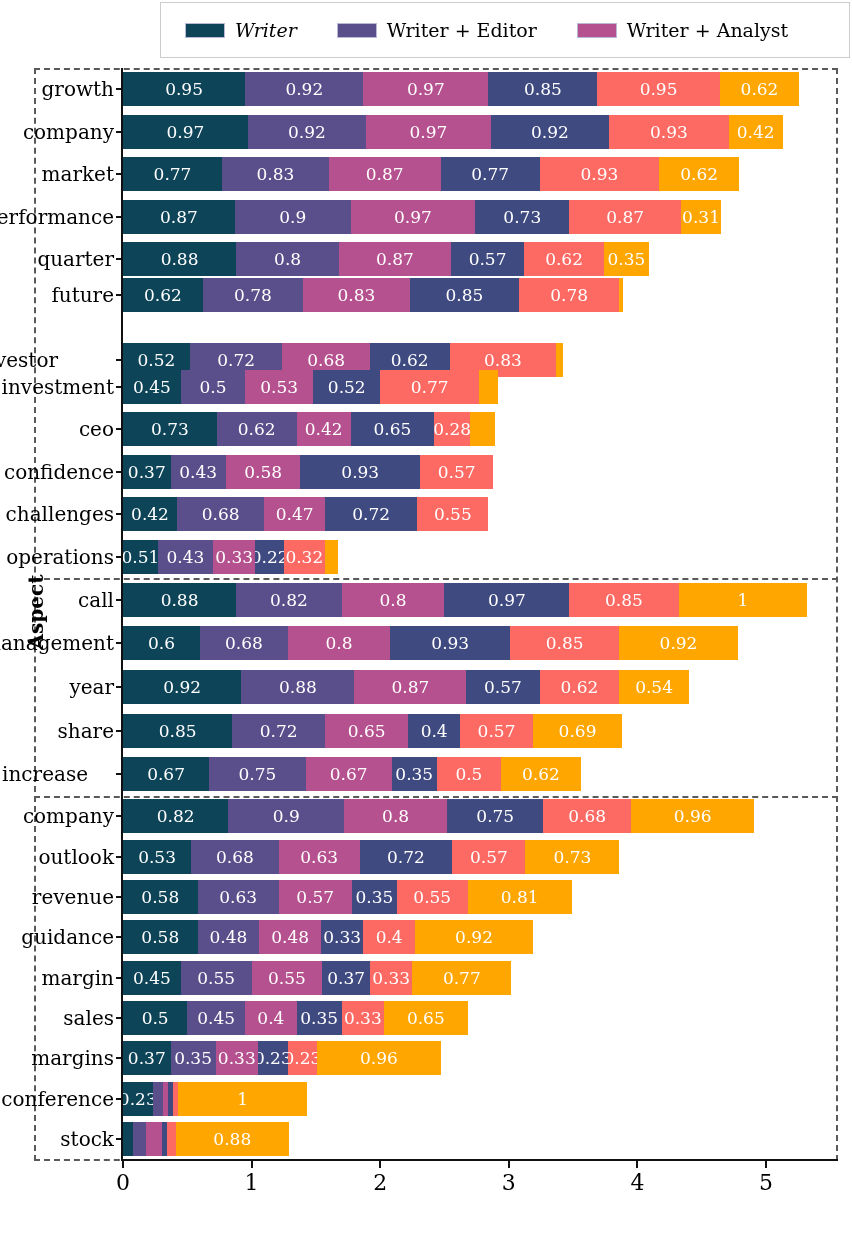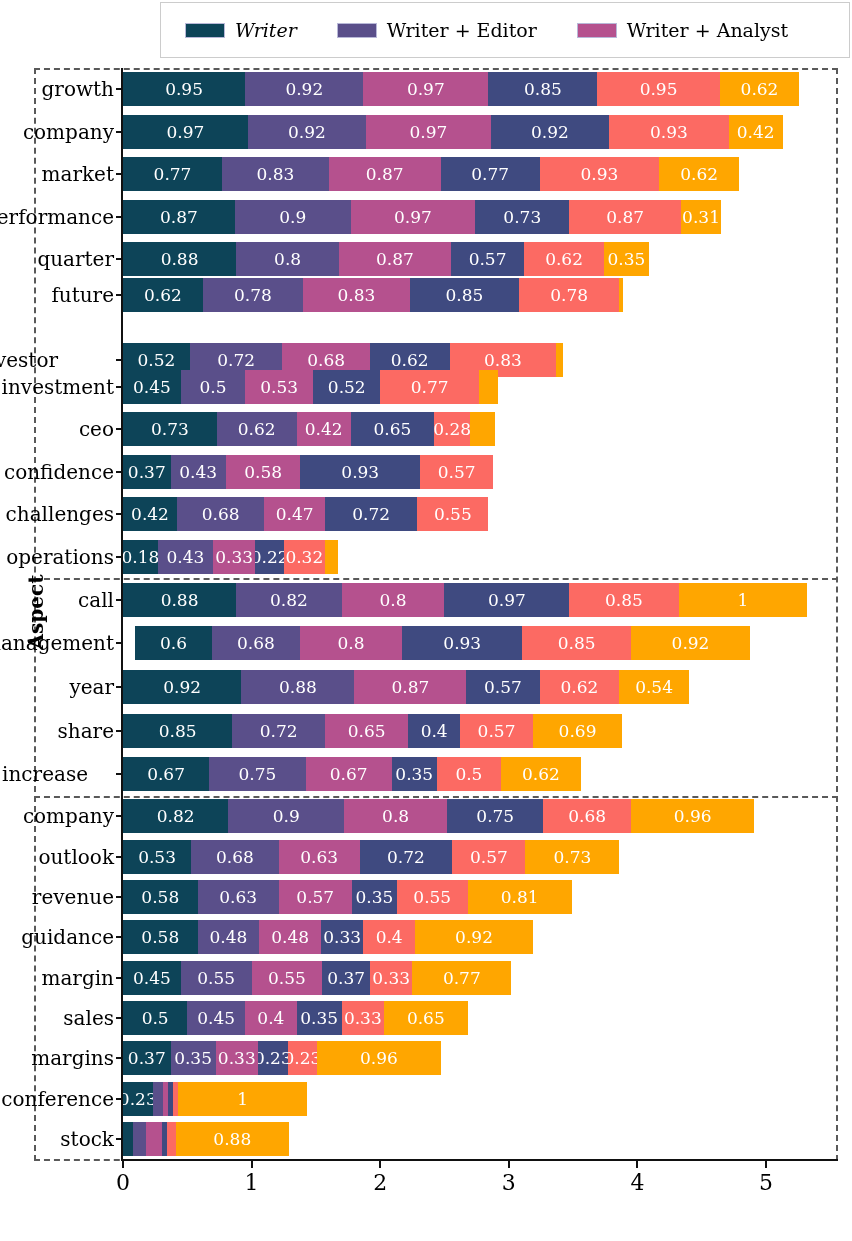--- a/index.html
+++ b/index.html
@@ -326,21 +326,21 @@
           <div class="seg" style="width: 70.73px; background: rgb(252, 106, 99);">
             <span>0.55</span>
           </div>
         </div>
       </div>
       <div class="row" style="top: 540px; width: 852px;">
         <div class="row-label" style="right: 738px;">operations</div>
         <div class="tick" style="left: 116px;"></div>
         <div class="bar" style="left: 123px;">
           <div class="seg" style="width: 34.722px; background: rgb(13, 68, 88);">
-            <span>0.18</span>
+            <span>0.51</span>
           </div>
           <div class="seg" style="width: 55.298px; background: rgb(90, 79, 138);">
             <span>0.43</span>
           </div>
           <div class="seg" style="width: 42.438px; background: rgb(181, 81, 142);">
             <span>0.33</span>
           </div>
           <div class="seg" style="width: 28.292px; background: rgb(63, 74, 128);">
             <span>0.22</span>
           </div>
@@ -370,21 +370,21 @@
             <span>0.85</span>
           </div>
           <div class="seg" style="width: 128.6px; background: rgb(255, 166, 0);">
             <span>1</span>
           </div>
         </div>
       </div>
       <div class="row" style="top: 626px; width: 852px;">
         <div class="row-label" style="right: 738px;">management</div>
         <div class="tick" style="left: 116px;"></div>
-        <div class="bar" style="left: 123px; margin-left: 12px;">
+        <div class="bar" style="left: 123px;">
           <div class="seg" style="width: 77.16px; background: rgb(13, 68, 88);">
             <span>0.6</span>
           </div>
           <div class="seg" style="width: 87.448px; background: rgb(90, 79, 138);">
             <span>0.68</span>
           </div>
           <div class="seg" style="width: 102.88px; background: rgb(181, 81, 142);">
             <span>0.8</span>
           </div>
           <div class="seg" style="width: 119.598px; background: rgb(63, 74, 128);">

